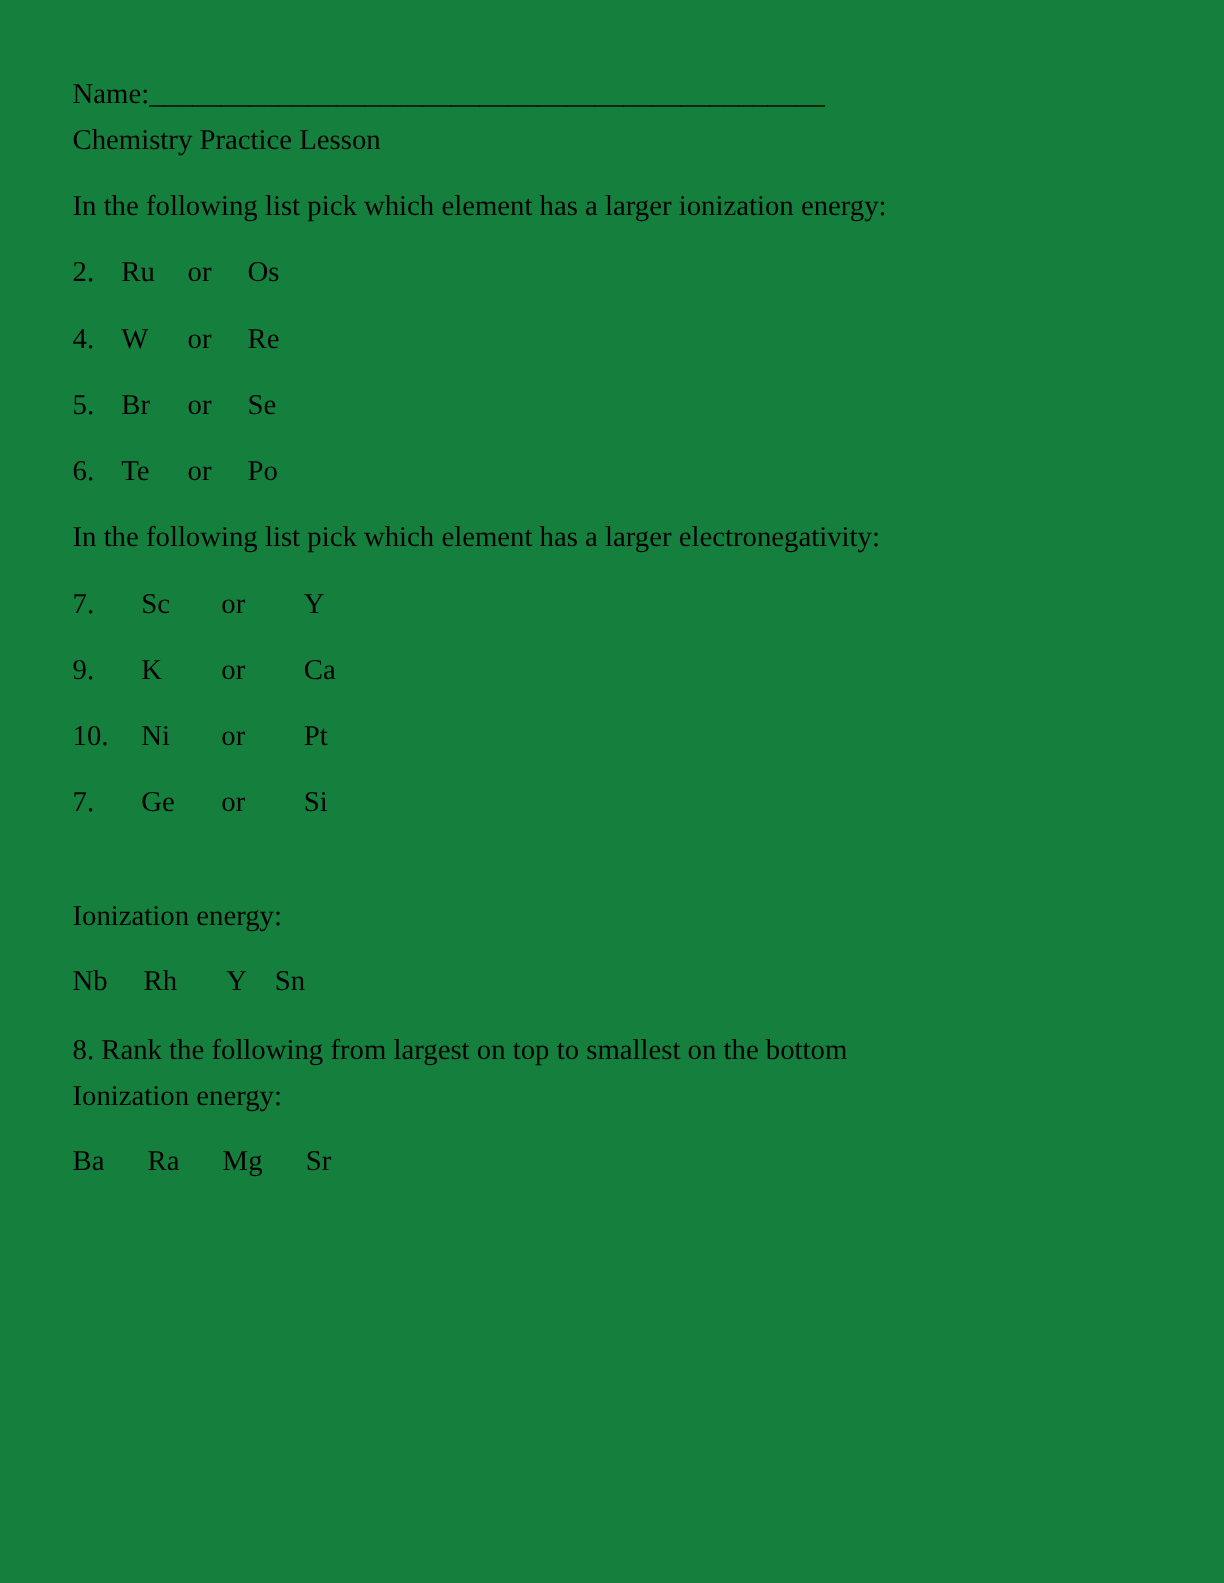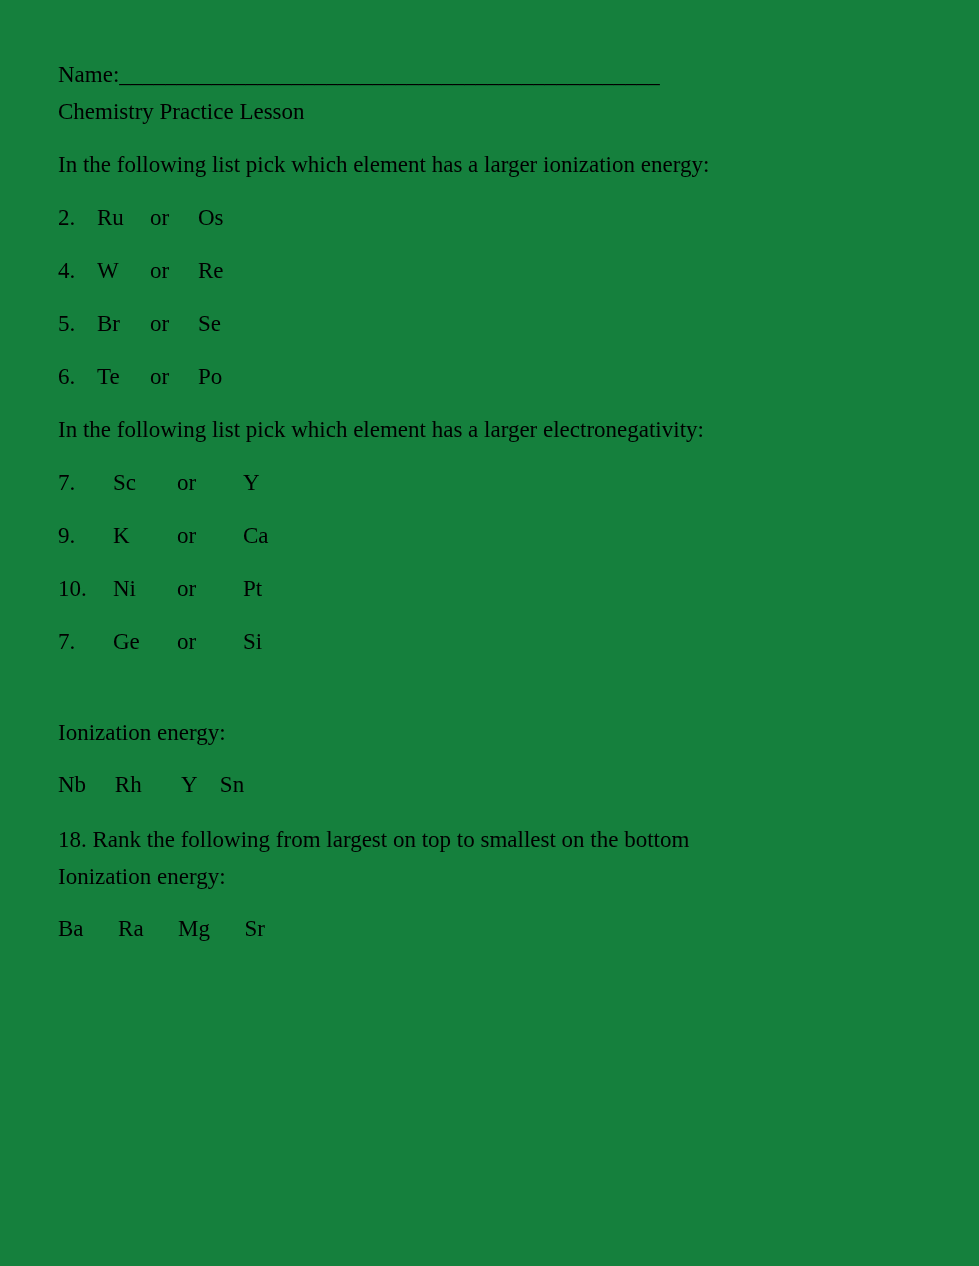--- a/index.html
+++ b/index.html
@@ -60,18 +60,18 @@
     <div class="row"><span class="col c-num">10.</span><span class="col c-el1">Ni</span><span class="col c-or">or</span><span class="col c-el2">Pt</span></div>
     <div class="row"><span class="col c-num">7.</span><span class="col c-el1">Ge</span><span class="col c-or">or</span><span class="col c-el2">Si</span></div>
   </div>
 
   <div class="q12-block">
     <div class="q-line2">Ionization energy:</div>
     <div class="center-row">Nb     Rh       Y    Sn</div>
   </div>
 
   <div>
-    <div class="line pre">18. Rank the following from largest on top to smallest on the bottom</div>
+    <div class="line pre">8. Rank the following from largest on top to smallest on the bottom</div>
     <div class="q-line2">Ionization energy:</div>
     <div class="center-row">Ba      Ra      Mg      Sr</div>
   </div>
 
 </div>
 
 </body></html>

